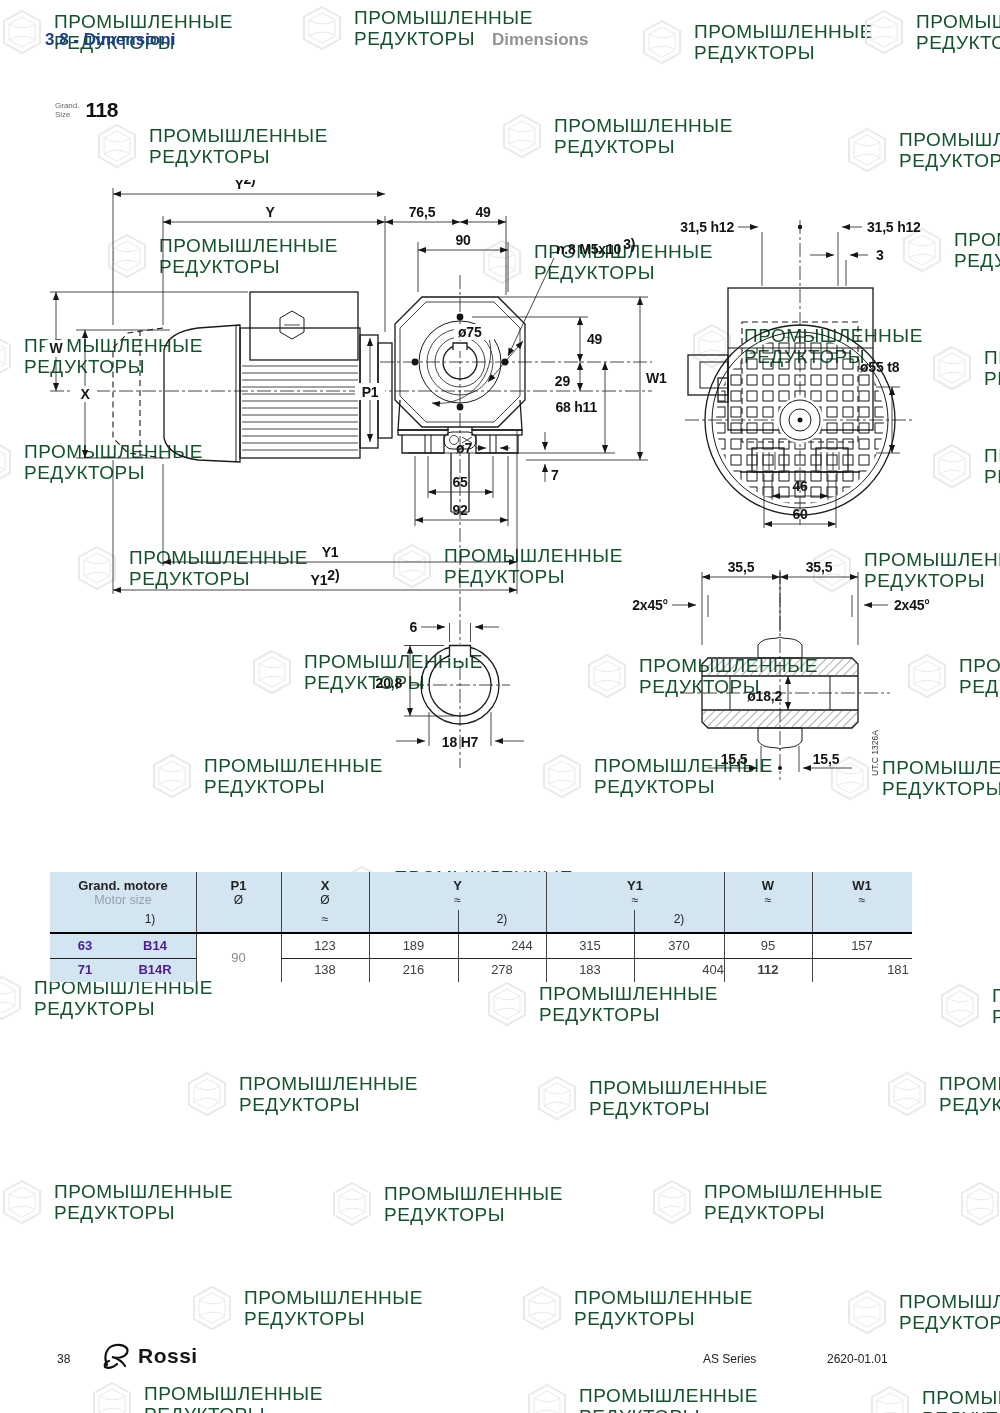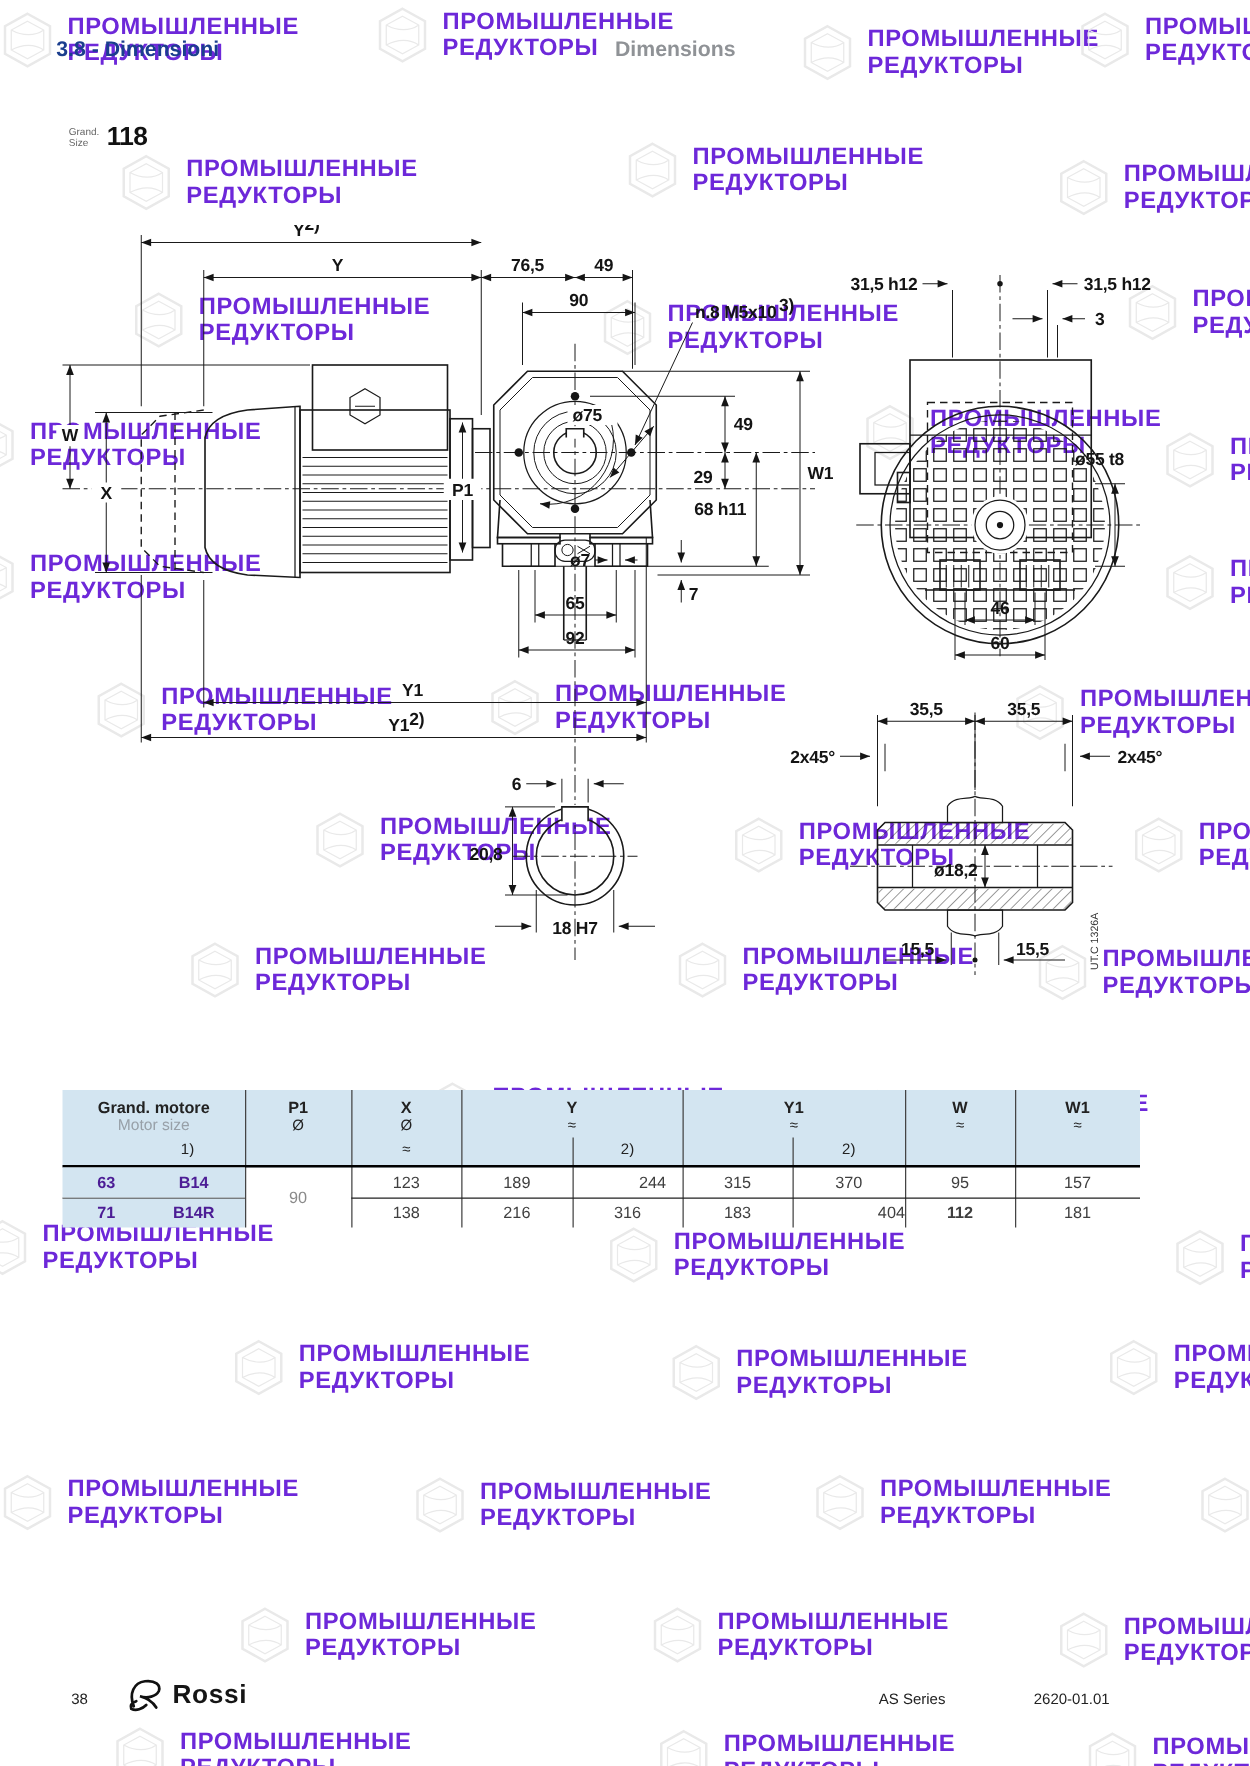--- a/index.html
+++ b/index.html
@@ -1,20 +1,20 @@
 <!DOCTYPE html>
 <html><head>
 <meta charset="utf-8">
 <style>
   html,body{margin:0;padding:0;background:#fff;}
   .page{position:relative;width:1000px;height:1413px;background:#fff;overflow:hidden;
         font-family:"Liberation Sans",sans-serif;color:#141414;}
   
   .wm{position:absolute;display:flex;align-items:center;gap:10px;z-index:0;pointer-events:none;}
-  .wmt{font-size:19px;font-weight:bold;line-height:21px;letter-spacing:.5px;color:#6d28d9;white-space:nowrap;}
+  .wmt{font-size:19px;font-weight:normal;line-height:21px;letter-spacing:.5px;color:#14532d;white-space:nowrap;}
   
   .title-it{position:absolute;left:45px;top:30px;font-size:17px;font-weight:bold;color:#1b3e8e;z-index:2;}
   .title-en{position:absolute;left:492px;top:30px;font-size:17px;font-weight:bold;color:#8f9296;z-index:2;}
   .sizeblock{position:absolute;left:55px;top:98px;display:flex;align-items:center;z-index:2;}
   .sizelbl{font-size:8px;line-height:9px;color:#666;}
   .sizeval{font-size:21px;font-weight:bold;color:#111;margin-left:6px;letter-spacing:-.5px;}
   
   .drawing{position:absolute;left:40px;top:180px;z-index:1;}
   svg text{font-family:"Liberation Sans",sans-serif;font-weight:bold;font-size:14px;fill:#141414;letter-spacing:-.2px;}
   svg text.utc{font-size:8.5px;font-weight:normal;fill:#333;letter-spacing:0;}
@@ -821,25 +821,25 @@
     <div class="c val" style="left:496px;top:66px;width:88px;">315</div>
     <div class="c val" style="left:584px;top:66px;width:90px;">370</div>
     <div class="c val" style="left:674px;top:66px;width:88px;">95</div>
     <div class="c val" style="left:762px;top:66px;width:100px;">157</div>
 
     <div class="bluecell" style="left:0;top:87px;width:146px;height:23px;"></div>
     <div class="c valb" style="left:10px;top:90px;width:50px;">71</div>
     <div class="c valb" style="left:70px;top:90px;width:70px;">B14R</div>
     <div class="c val" style="left:231px;top:90px;width:88px;">138</div>
     <div class="c val" style="left:319px;top:90px;width:89px;">216</div>
-    <div class="c val" style="left:408px;top:90px;width:88px;">316</div>
+    <div class="c val" style="left:408px;top:90px;width:88px;">278</div>
     <div class="c val" style="left:496px;top:90px;width:88px;">183</div>
     <div class="c val" style="left:584px;top:90px;width:90px;text-align:right;">404</div>
     <div class="c val" style="left:674px;top:90px;width:88px;font-weight:bold;">112</div>
-    <div class="c val" style="left:762px;top:90px;width:100px;">181</div>
+    <div class="c val" style="left:762px;top:90px;width:100px;padding-left:36px;">181</div>
   </div>
 
 
   <div class="footer-num">38</div>
   <div class="brand">
     <svg width="34" height="32" viewBox="0 0 34 32">
       <path d="M7,25 C3,15 7,6 16,5 C24,4 29,8 27,13 C25,17 18,19 12,17 C16,18 22,21 25,26 M9,21 C6,22 4,24 5,27 C9,29 14,27 17,24" stroke="#111" stroke-width="2.2" fill="none" stroke-linecap="round"></path>
     </svg>
     <span class="brandname">Rossi</span>
   </div>

